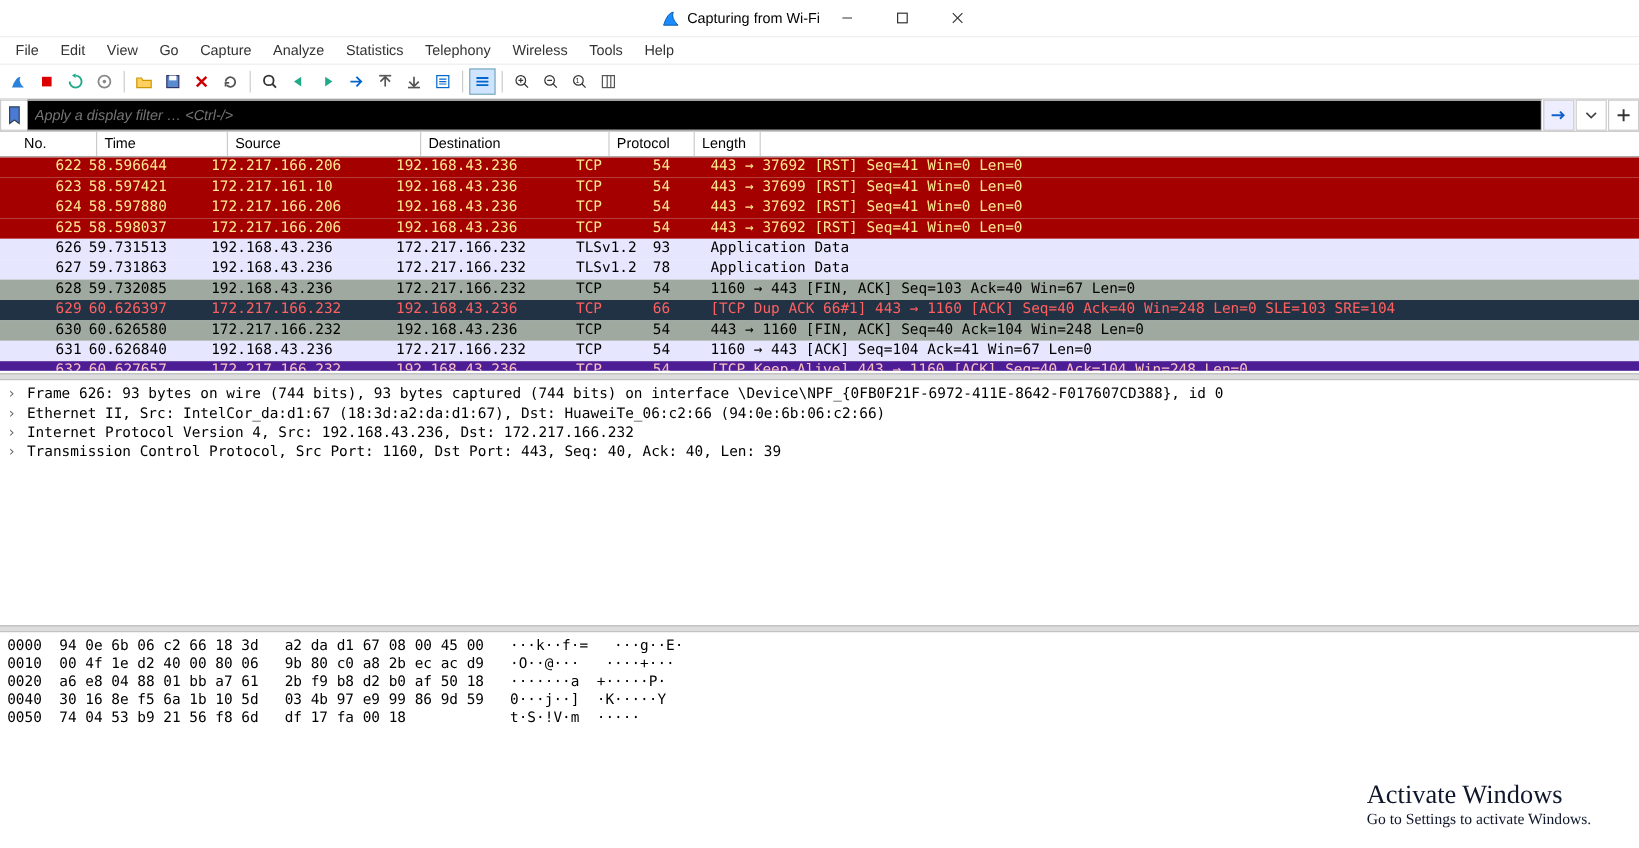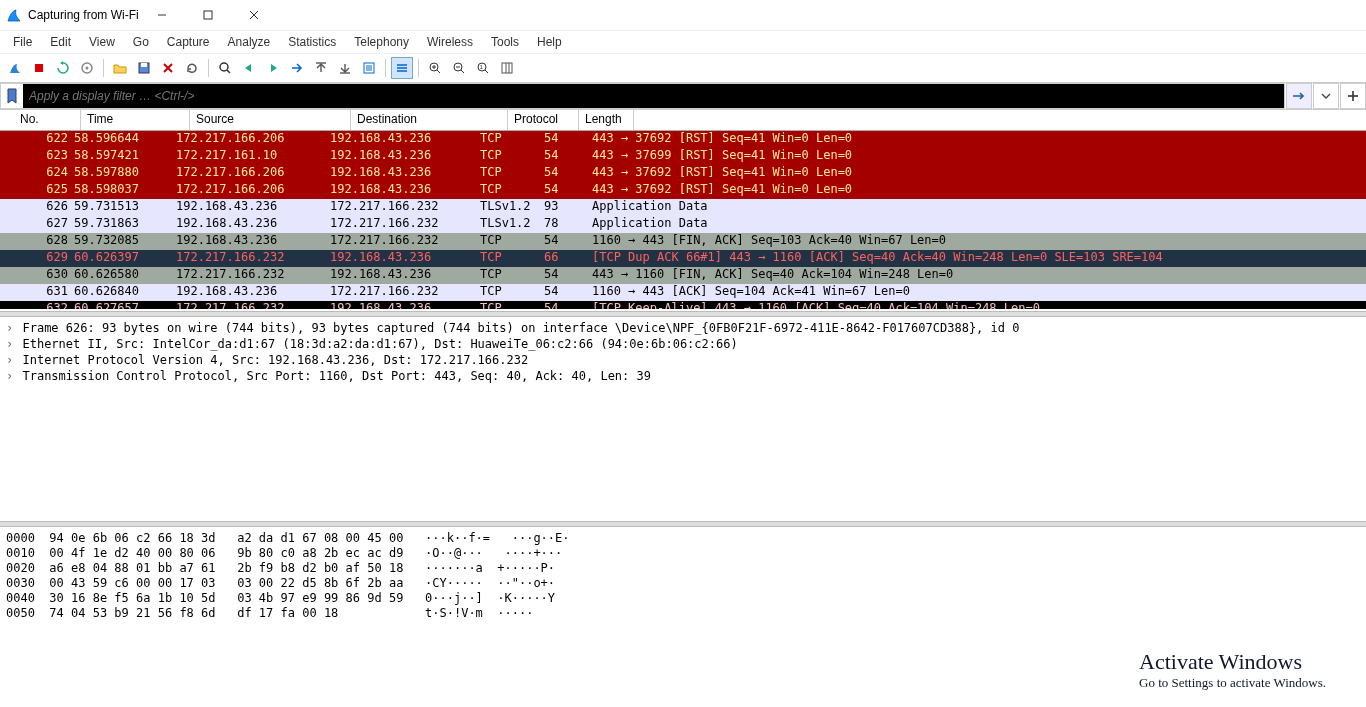--- a/index.html
+++ b/index.html
@@ -1,16 +1,16 @@
 <!DOCTYPE html>
 <html><head>
 <meta charset="utf-8">
 <style>
   html,body{margin:0;padding:0;height:100%;font-family:"Segoe UI",Tahoma,sans-serif;font-size:12px;color:#000;background:#fff;overflow:hidden;}
-  .titlebar{height:30px;display:flex;align-items:center;justify-content:flex-start;padding:0 0 0 6px;background:#fff;border-bottom:1px solid #eee;}
+  .titlebar{height:30px;display:flex;align-items:center;justify-content:center;padding:0 0 0 6px;background:#fff;border-bottom:1px solid #eee;}
   .titlebar-left{display:flex;align-items:center;gap:6px;}
   .titlebar-title{font-size:12px;color:#000;}
   .titlebar-icons{display:flex;}
   .titlebar-btn{width:46px;height:30px;display:flex;align-items:center;justify-content:center;color:#444;}
   .menubar{height:22px;display:flex;align-items:center;gap:0;padding:0 4px;border-bottom:1px solid #eee;}
   .menu-item{padding:21px 9px;color:#333;font-size:12px;}
   .toolbar{height:28px;display:flex;align-items:center;gap:2px;padding:0 4px;border-bottom:1px solid #ccc;}
   .tb-btn{width:20px;height:20px;display:flex;align-items:center;justify-content:center;color:#555;border:1px solid transparent;font-size:12px;}
   .tb-sep{width:1px;height:18px;background:#ccc;margin:0 3px;}
   .filterbar{height:26px;display:flex;align-items:stretch;border-bottom:1px solid #ccc;}
@@ -256,21 +256,21 @@
     <div class="packet-row" style="background: rgb(164, 0, 0); color: rgb(254, 232, 144);"><div class="edge"></div><div class="cell c-no no">622</div><div class="cell c-time">58.596644</div><div class="cell c-src">172.217.166.206</div><div class="cell c-dst">192.168.43.236</div><div class="cell c-proto">TCP</div><div class="cell c-len">54</div><div class="cell c-info">443 → 37692 [RST] Seq=41 Win=0 Len=0</div></div>
     <div class="packet-row" style="background: rgb(164, 0, 0); color: rgb(254, 232, 144);"><div class="edge"></div><div class="cell c-no no">623</div><div class="cell c-time">58.597421</div><div class="cell c-src">172.217.161.10</div><div class="cell c-dst">192.168.43.236</div><div class="cell c-proto">TCP</div><div class="cell c-len">54</div><div class="cell c-info">443 → 37699 [RST] Seq=41 Win=0 Len=0</div></div>
     <div class="packet-row" style="background: rgb(164, 0, 0); color: rgb(254, 232, 144);"><div class="edge"></div><div class="cell c-no no">624</div><div class="cell c-time">58.597880</div><div class="cell c-src">172.217.166.206</div><div class="cell c-dst">192.168.43.236</div><div class="cell c-proto">TCP</div><div class="cell c-len">54</div><div class="cell c-info">443 → 37692 [RST] Seq=41 Win=0 Len=0</div></div>
     <div class="packet-row" style="background: rgb(164, 0, 0); color: rgb(254, 232, 144);"><div class="edge"></div><div class="cell c-no no">625</div><div class="cell c-time">58.598037</div><div class="cell c-src">172.217.166.206</div><div class="cell c-dst">192.168.43.236</div><div class="cell c-proto">TCP</div><div class="cell c-len">54</div><div class="cell c-info">443 → 37692 [RST] Seq=41 Win=0 Len=0</div></div>
     <div class="packet-row" style="background: rgb(231, 230, 255); color: rgb(0, 0, 0);"><div class="edge"></div><div class="cell c-no no">626</div><div class="cell c-time">59.731513</div><div class="cell c-src">192.168.43.236</div><div class="cell c-dst">172.217.166.232</div><div class="cell c-proto">TLSv1.2</div><div class="cell c-len">93</div><div class="cell c-info">Application Data</div></div>
     <div class="packet-row" style="background: rgb(231, 230, 255); color: rgb(0, 0, 0);"><div class="edge"></div><div class="cell c-no no">627</div><div class="cell c-time">59.731863</div><div class="cell c-src">192.168.43.236</div><div class="cell c-dst">172.217.166.232</div><div class="cell c-proto">TLSv1.2</div><div class="cell c-len">78</div><div class="cell c-info">Application Data</div></div>
     <div class="packet-row" style="background: rgb(159, 169, 159); color: rgb(0, 0, 0);"><div class="edge"></div><div class="cell c-no no">628</div><div class="cell c-time">59.732085</div><div class="cell c-src">192.168.43.236</div><div class="cell c-dst">172.217.166.232</div><div class="cell c-proto">TCP</div><div class="cell c-len">54</div><div class="cell c-info">1160 → 443 [FIN, ACK] Seq=103 Ack=40 Win=67 Len=0</div></div>
     <div class="packet-row" style="background: rgb(34, 50, 69); color: rgb(255, 96, 96);"><div class="edge"></div><div class="cell c-no no">629</div><div class="cell c-time">60.626397</div><div class="cell c-src">172.217.166.232</div><div class="cell c-dst">192.168.43.236</div><div class="cell c-proto">TCP</div><div class="cell c-len">66</div><div class="cell c-info">[TCP Dup ACK 66#1] 443 → 1160 [ACK] Seq=40 Ack=40 Win=248 Len=0 SLE=103 SRE=104</div></div>
     <div class="packet-row" style="background: rgb(159, 169, 159); color: rgb(0, 0, 0);"><div class="edge"></div><div class="cell c-no no">630</div><div class="cell c-time">60.626580</div><div class="cell c-src">172.217.166.232</div><div class="cell c-dst">192.168.43.236</div><div class="cell c-proto">TCP</div><div class="cell c-len">54</div><div class="cell c-info">443 → 1160 [FIN, ACK] Seq=40 Ack=104 Win=248 Len=0</div></div>
     <div class="packet-row" style="background: rgb(231, 230, 255); color: rgb(0, 0, 0);"><div class="edge"></div><div class="cell c-no no">631</div><div class="cell c-time">60.626840</div><div class="cell c-src">192.168.43.236</div><div class="cell c-dst">172.217.166.232</div><div class="cell c-proto">TCP</div><div class="cell c-len">54</div><div class="cell c-info">1160 → 443 [ACK] Seq=104 Ack=41 Win=67 Len=0</div></div>
-    <div class="trunc-row" style="background: #000000; color: rgb(247, 193, 193);">
+    <div class="trunc-row" style="background: #4c1d95; color: rgb(247, 193, 193);">
       <div class="edge"></div>
       <div class="cell c-no no">632</div>
       <div class="cell c-time">60.627657</div>
       <div class="cell c-src">172.217.166.232</div>
       <div class="cell c-dst">192.168.43.236</div>
       <div class="cell c-proto">TCP</div>
       <div class="cell c-len">54</div>
       <div class="cell c-info">[TCP Keep-Alive] 443 → 1160 [ACK] Seq=40 Ack=104 Win=248 Len=0</div>
     </div>
   </div>
@@ -283,21 +283,20 @@
     <div class="details-line">Internet Protocol Version 4, Src: 192.168.43.236, Dst: 172.217.166.232</div>
     <div class="details-line">Transmission Control Protocol, Src Port: 1160, Dst Port: 443, Seq: 40, Ack: 40, Len: 39</div>
   </div>
 
 <div class="sep-h"></div>
 
 <div class="hexdump" id="hex">
     <div class="hex-line">0000  94 0e 6b 06 c2 66 18 3d   a2 da d1 67 08 00 45 00   ···k··f·=   ···g··E·</div>
     <div class="hex-line">0010  00 4f 1e d2 40 00 80 06   9b 80 c0 a8 2b ec ac d9   ·O··@···   ····+···</div>
     <div class="hex-line">0020  a6 e8 04 88 01 bb a7 61   2b f9 b8 d2 b0 af 50 18   ·······a  +·····P·</div>
-    <div class="hex-line">0030  00 43 59 c6 00 00 17 03   03 00 22 d5 8b 6f 2b aa   ·CY·····  ··"··o+·</div>
     <div class="hex-line">0040  30 16 8e f5 6a 1b 10 5d   03 4b 97 e9 99 86 9d 59   0···j··]  ·K·····Y</div>
     <div class="hex-line">0050  74 04 53 b9 21 56 f8 6d   df 17 fa 00 18            t·S·!V·m  ·····</div>
   </div>
 
 <div class="watermark">
   <div class="l1">Activate Windows</div>
   <div class="l2">Go to Settings to activate Windows.</div>
 </div>
 
 </body></html>

